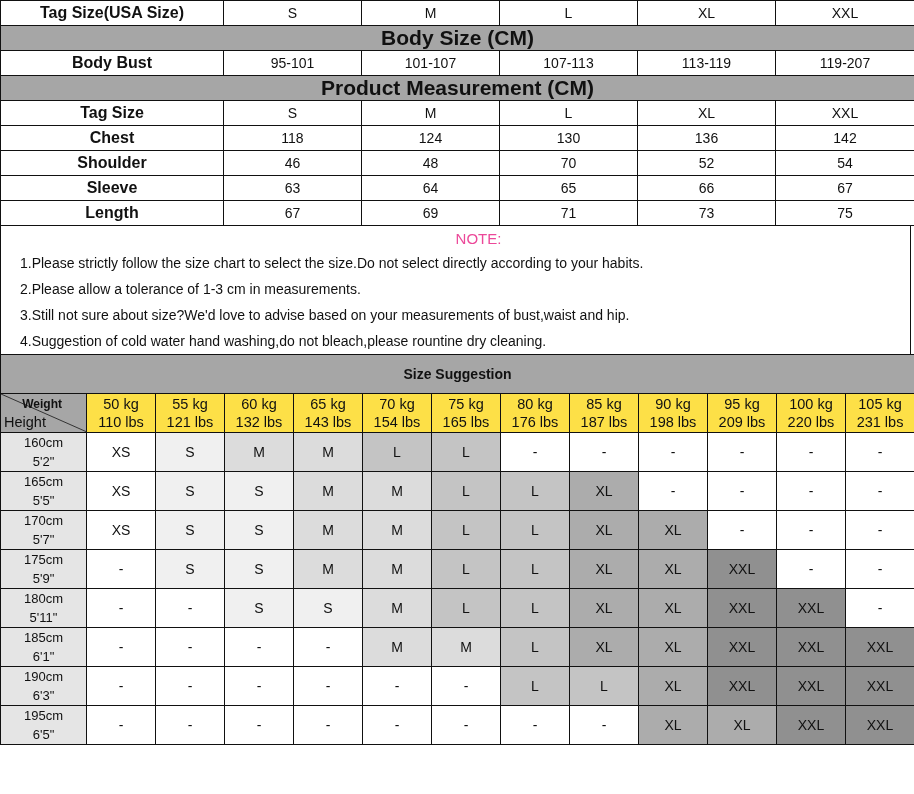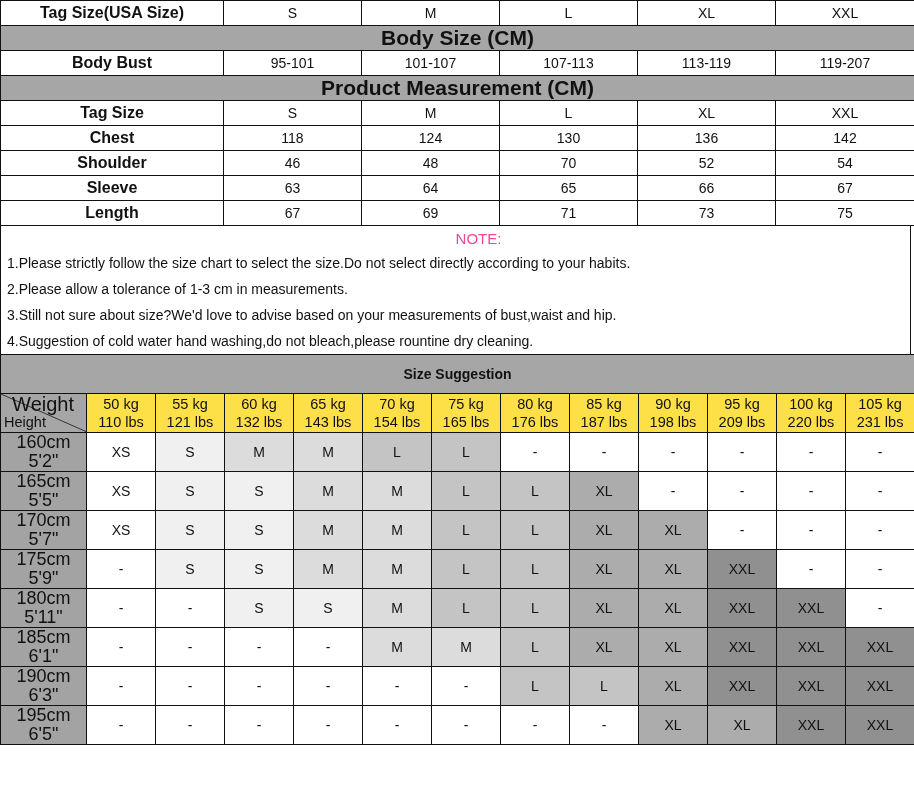--- a/index.html
+++ b/index.html
@@ -6,28 +6,28 @@
   body { width:914px; height:794px; overflow:hidden; font-family:"Liberation Sans", sans-serif; color:#111; }
   .wrap { position:relative; width:914px; }
   table { border-collapse:collapse; table-layout:fixed; width:914px; }
   td { border:1.5px solid #111; text-align:center; padding:0; overflow:hidden; white-space:nowrap; }
   .section-head { background:#a6a6a6; font-weight:bold; font-size:21px; height:40px; }
   .row-label { font-weight:bold; font-size:16px; }
   .cell { font-size:14px; }
   .t1 td, .t2 td { height:24px; }
   .note-block { border-left:1.5px solid #111; border-right:1.5px solid #111; width:911px; box-sizing:border-box; padding:0; }
   .note-title { color:#ec4899; font-size:15px; text-align:center; height:24px; line-height:26px;margin-left:46px; }
-  .note-line { font-size:14px; height:26px; line-height:26px; padding-left:6px; white-space:nowrap; }
+  .note-line { font-size:14px; height:26px; line-height:26px; padding-left:19px; white-space:nowrap; }
   .sug td { font-size:14px; }
   .sug .hdr td { height:38px; line-height:18px; background:#fde047; font-size:14.5px; }
   .sug .row td { height:38px; }
-  .sug .hcell { background:#a3a3a3; line-height:19px; font-size:18px; }
+  .sug .hcell { background:#e5e5e5; line-height:19px; font-size:13px; }
   .corner { position:relative; background:#a6a6a6 !important; }
   .corner svg { position:absolute; left:0; top:0; }
-  .corner .w { position:absolute; right:12px; top:1px; font-size:20px; }
+  .corner .w { position:absolute; right:24px; top:1px; font-size:12px;font-weight:bold; }
   .corner .h { position:absolute; left:3px; bottom:1px; font-size:14.5px; }
 </style>
 </head>
 <body>
 
 <div class="wrap">
 
   <table class="t1">
     <colgroup>
         <col style="width:223px">

